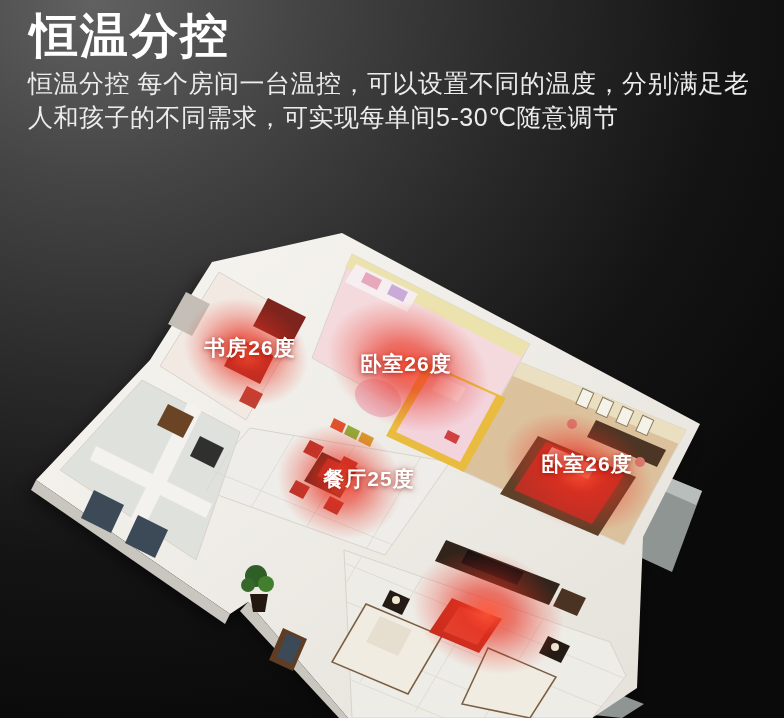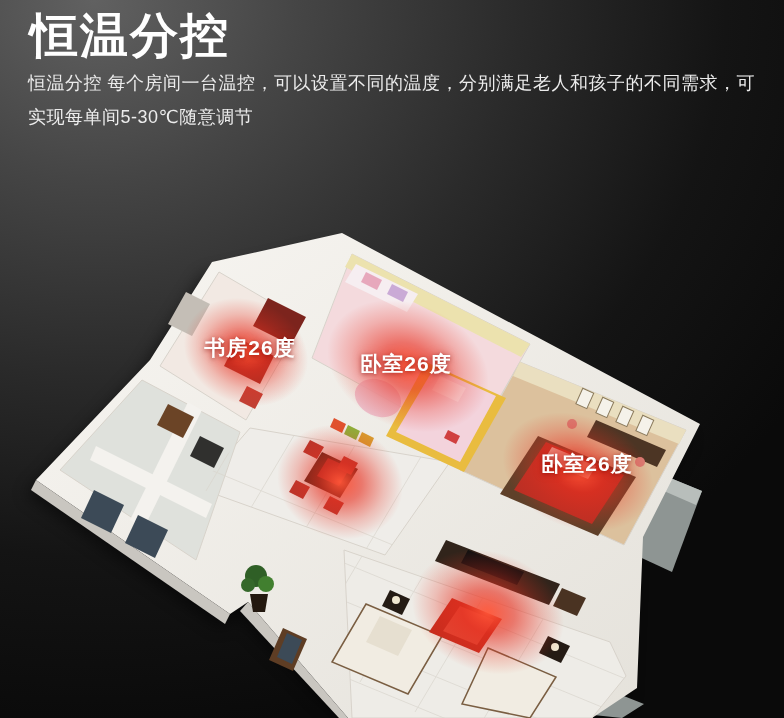--- a/index.html
+++ b/index.html
@@ -7,21 +7,21 @@
     width:784px;height:718px;overflow:hidden;position:relative;
     background:radial-gradient(130% 125% at 12% 0%, #616161 0%, #454545 20%, #2a2a2a 42%, #141414 62%, #0a0a0a 82%);
     font-family:"Liberation Sans","DejaVu Sans",sans-serif;
   }
   .title{
     position:absolute;left:30px;top:4px;margin:0;
     font-size:48px;font-weight:bold;color:#ffffff;letter-spacing:2px;
   }
   .desc{
     position:absolute;left:28px;top:66px;margin:0;width:742px;
-    font-size:18px;line-height:34px;color:#ececec;letter-spacing:.5px;
+    font-size:25px;line-height:34px;color:#ececec;letter-spacing:.5px;
   }
   .plan{position:absolute;left:0;top:0;width:784px;height:718px;}
   .plan svg{position:absolute;left:0;top:0;}
   .room-label{
     position:absolute;transform:translate(-50%,-50%);
     font-size:21px;font-weight:bold;color:#ffffff;white-space:nowrap;
     letter-spacing:1px;text-shadow:0 1px 4px rgba(110,5,0,.55), 0 0 10px rgba(200,30,15,.35);
   }
   .lbl-study{left:250px;top:348px;}
   .lbl-kids{left:406px;top:364px;}
@@ -183,13 +183,14 @@
       <ellipse cx="408" cy="366" rx="84" ry="62" fill="url(#heat)" transform="rotate(24 408 366)"></ellipse>
       <ellipse cx="578" cy="472" rx="78" ry="56" fill="url(#heat)" transform="rotate(22 578 472)"></ellipse>
       <ellipse cx="340" cy="482" rx="64" ry="56" fill="url(#heat)" transform="rotate(24 340 482)"></ellipse>
       <ellipse cx="488" cy="612" rx="78" ry="60" fill="url(#heat)" transform="rotate(20 488 612)"></ellipse>
     </g>
   </svg>
 
   <div class="room-label lbl-study">书房26度</div>
   <div class="room-label lbl-kids">卧室26度</div>
   <div class="room-label lbl-master">卧室26度</div>
+  <div class="room-label lbl-dining">餐厅25度</div>
 </div>
 
 </body></html>

